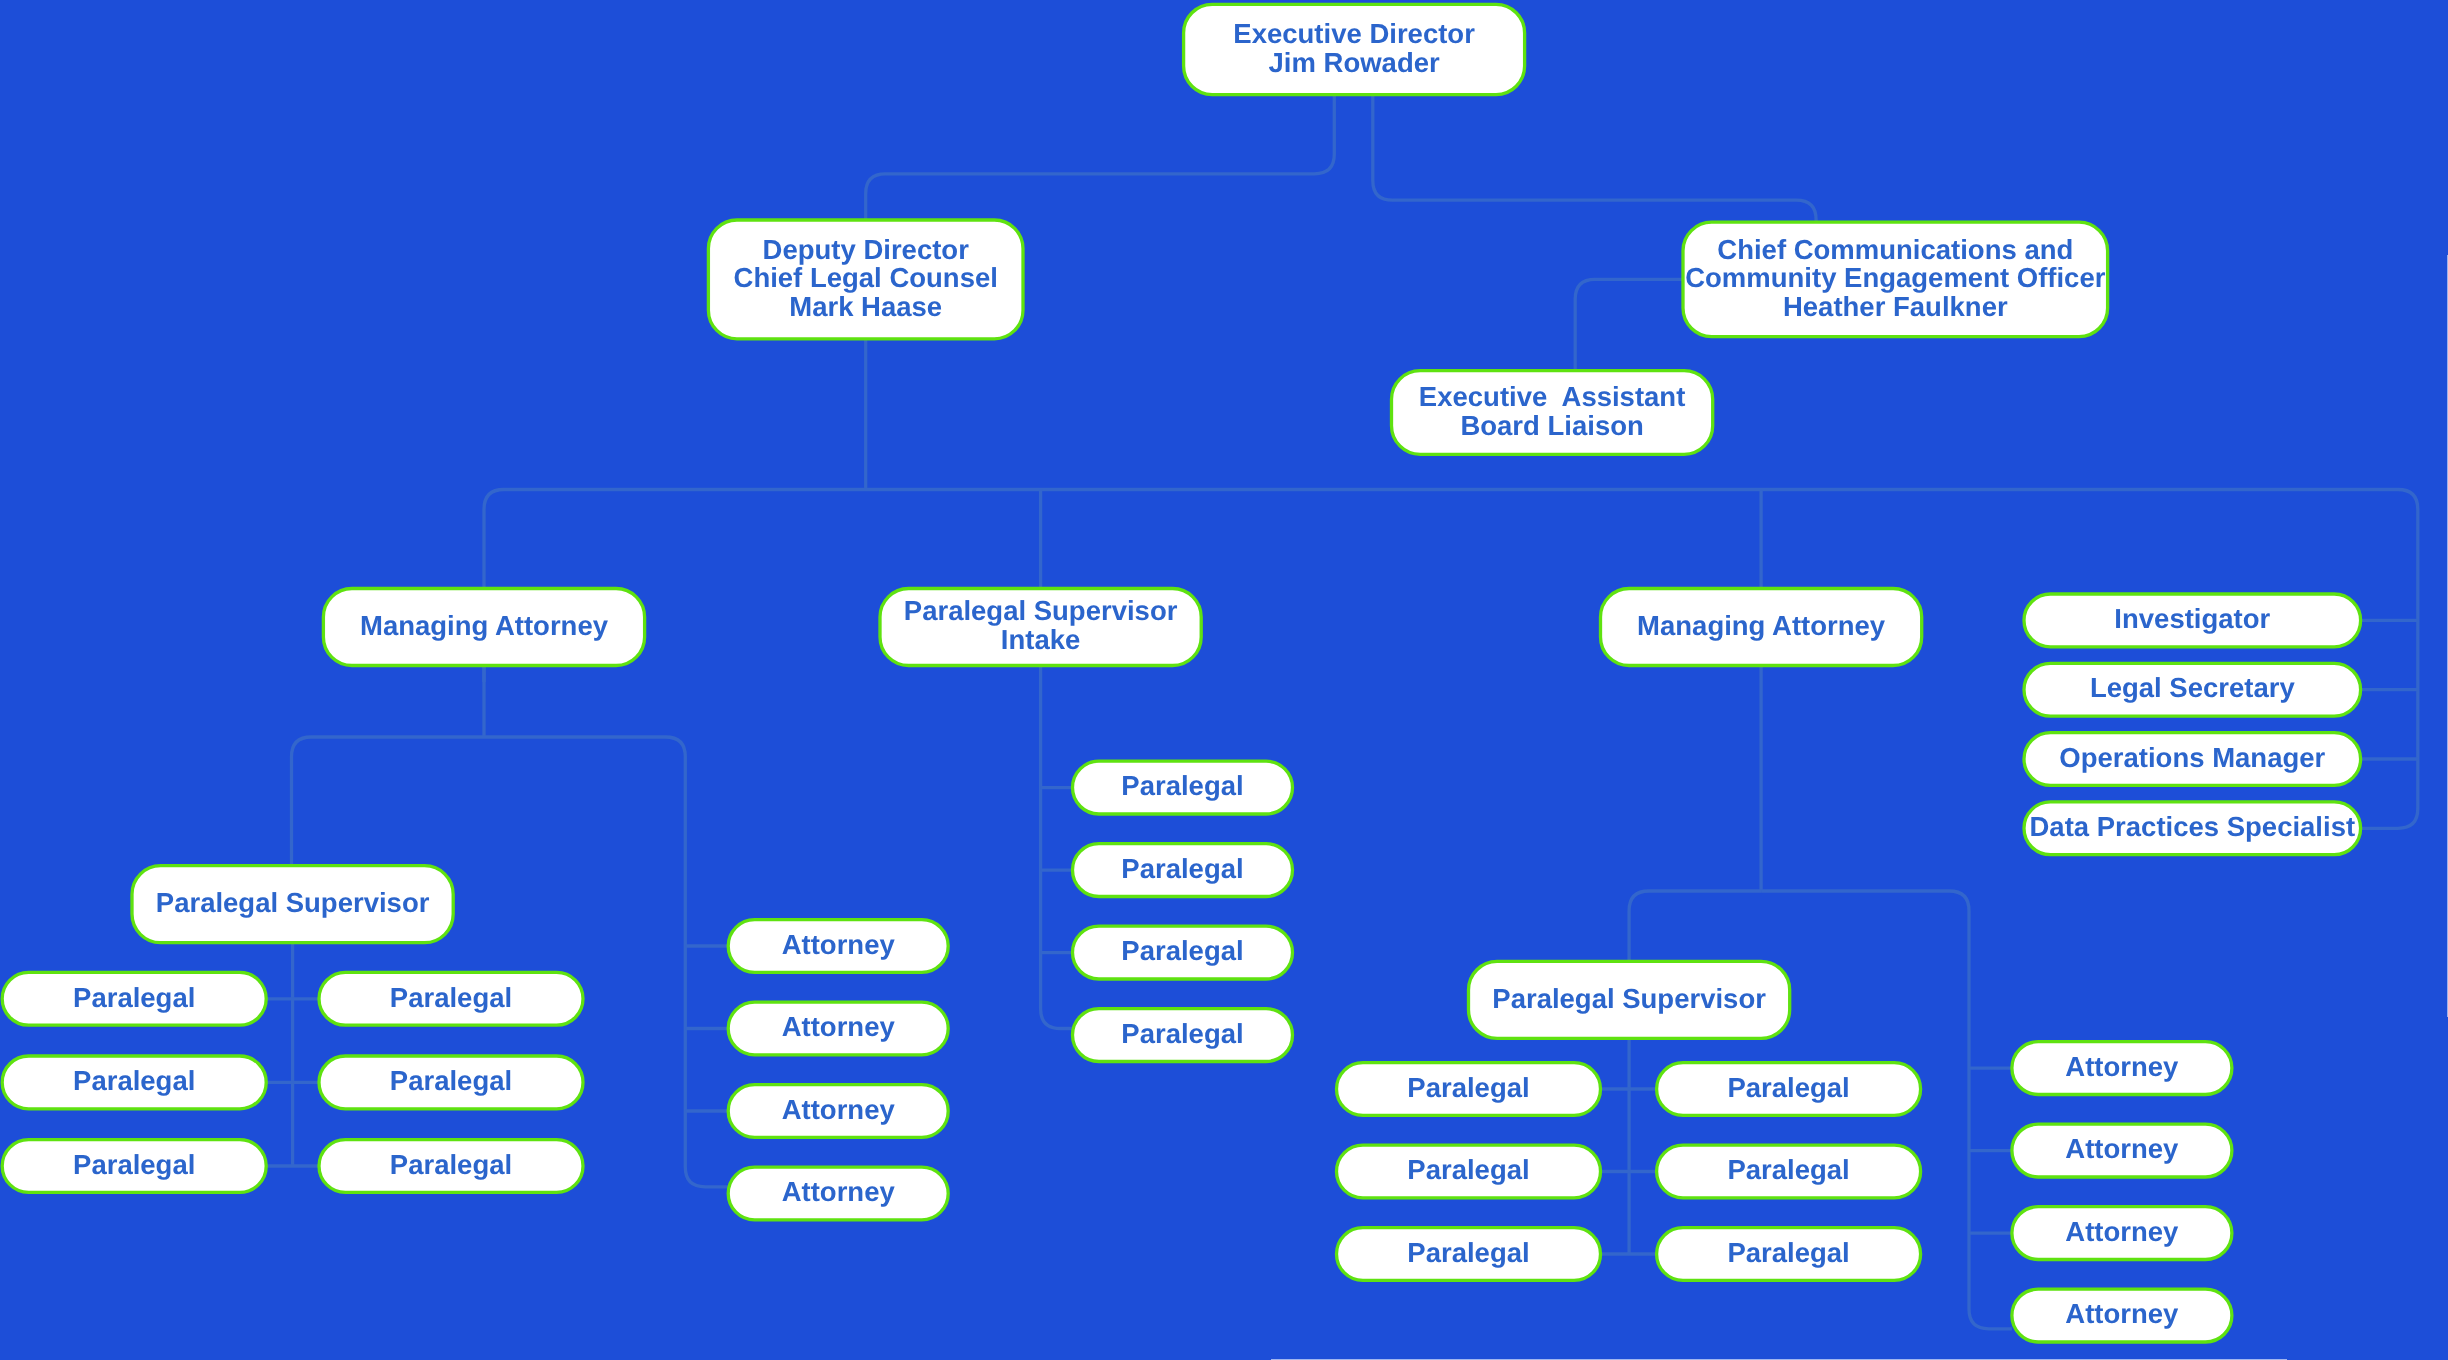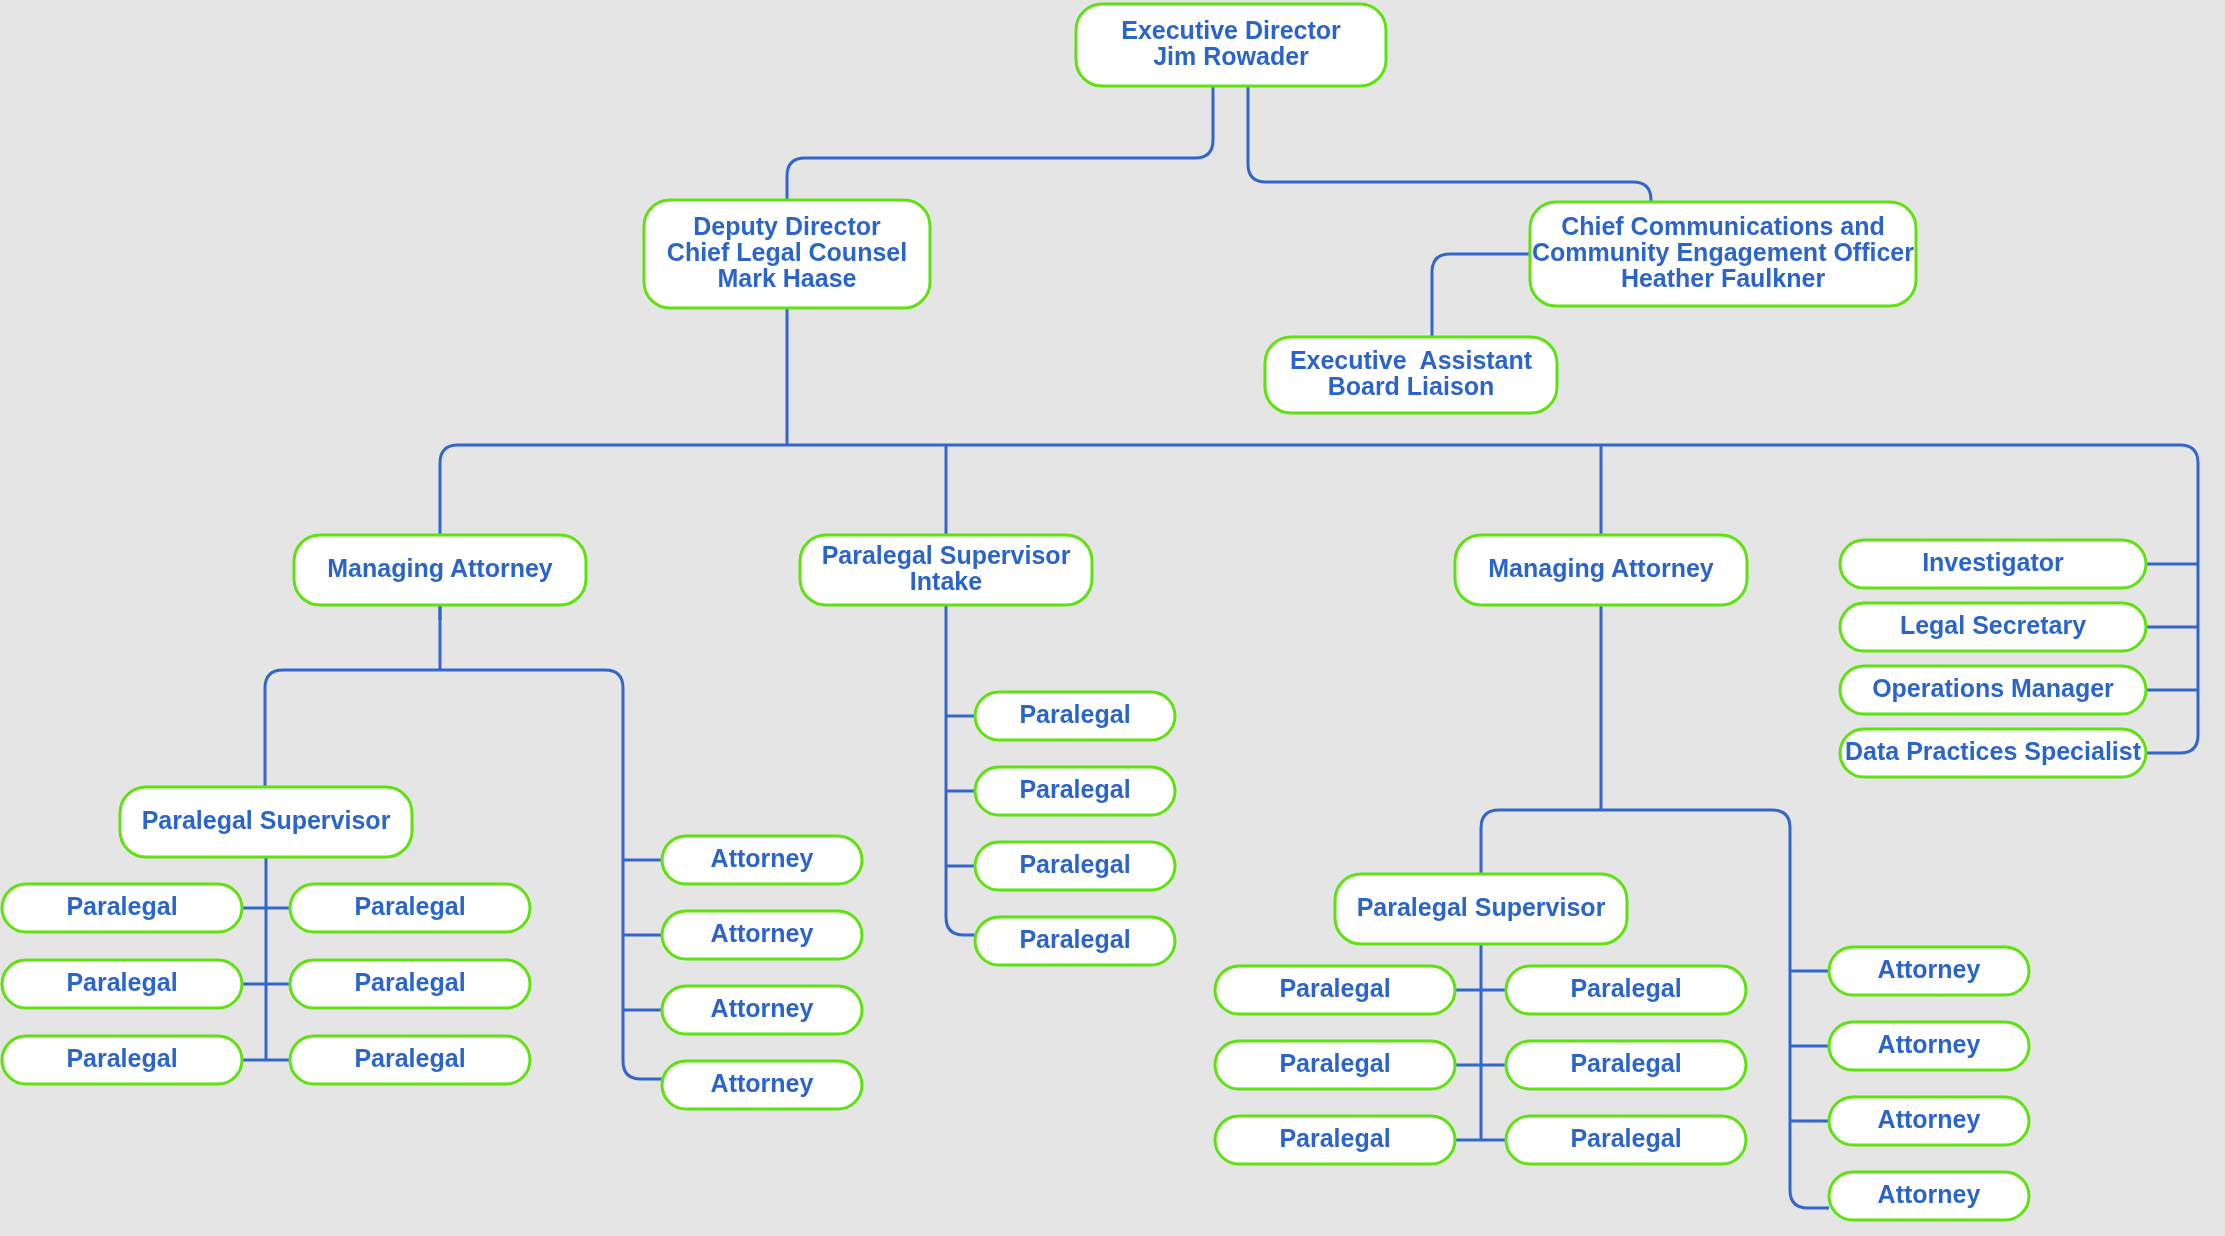--- a/index.html
+++ b/index.html
@@ -7,21 +7,21 @@
     padding: 0;
     background: #ffffff;
   }
   body {
     font-family: "Liberation Sans", sans-serif;
   }
   #chart-root {
     position: relative;
     width: 2225px;
     height: 1236px;
-    background: #e5e5e5;
+    background: #1d4ed8;
     overflow: hidden;
   }
   svg.org-svg {
     position: absolute;
     top: 0;
     left: 0;
     width: 2225px;
     height: 1236px;
     display: block;
   }

